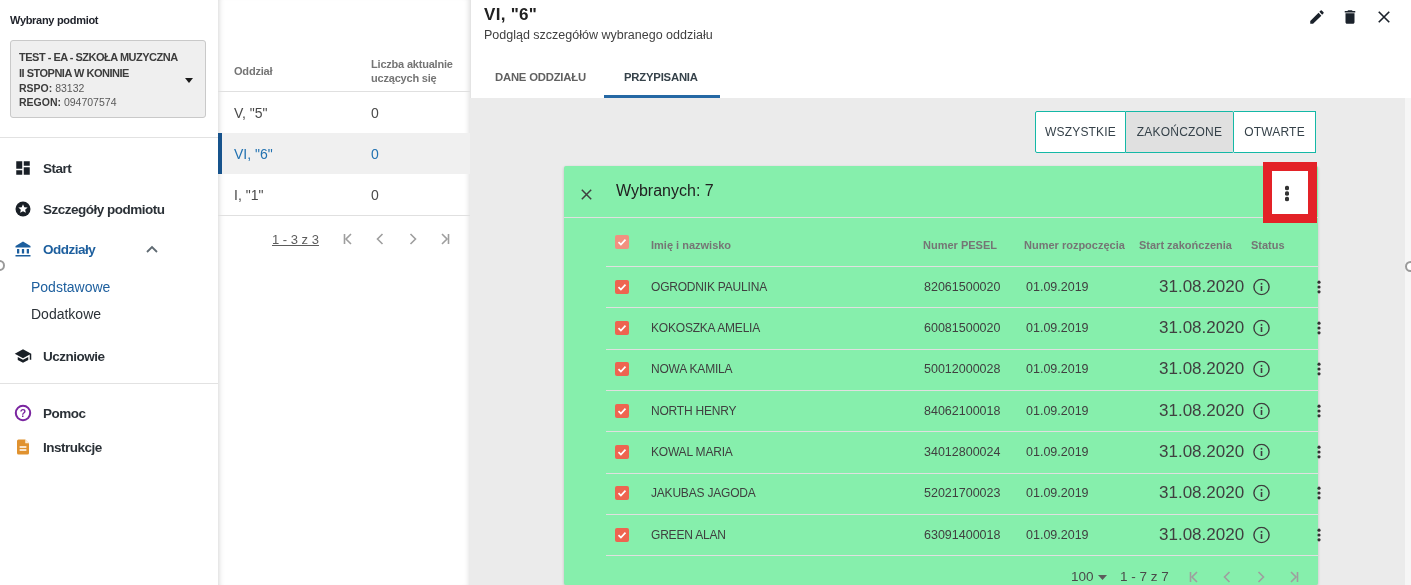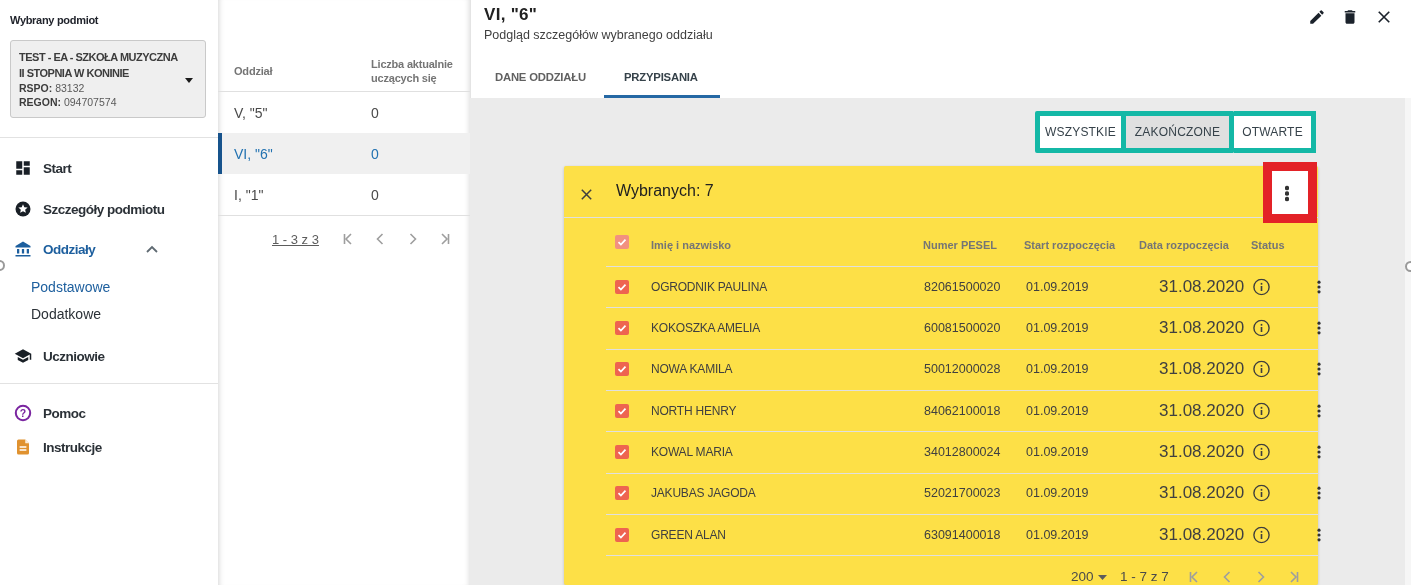--- a/index.html
+++ b/index.html
@@ -43,29 +43,29 @@
   #rhead { position:absolute; left:0; top:0; width:941px; height:98px; background:#fff;
     border-left:1px solid #e4e4e4; }
   #rhead h2 { position:absolute; left:13px; top:5px; font-size:17px; letter-spacing:.3px; font-weight:bold; color:#212121; }
   #rhead .sub2 { position:absolute; left:13px; top:28px; font-size:12.5px; color:#3f3f3f; }
   .tab { position:absolute; top:71px; font-size:11.3px; letter-spacing:-0.2px; font-weight:bold; }
   #tabline { position:absolute; left:133px; top:95px; width:116px; height:3px; background:#2568a4; }
   .hicon { position:absolute; top:8px; width:18px; height:18px; }
 
   
   #btngroup { position:absolute; left:565px; top:111px; height:42px; display:flex; }
-  .btn { height:42px; border:5px solid #14b8a6; background:#fff; color:#36424a;
+  .btn { height:42px; border:1px solid #14b8a6; background:#fff; color:#36424a;
     font-size:12px; font-family:"Liberation Sans",sans-serif; display:flex; align-items:center; justify-content:center;
     letter-spacing:.2px; }
   .btn.b1 { width:91px; border-radius:2px 0 0 2px; }
   .btn.b2 { width:82px; border-left:none; }
   .btn.b3 { width:108px; background:#e0e0e0; border-left:none; border-radius:0 2px 2px 0; }
 
   
-  #card { position:absolute; left:94px; top:166px; width:754px; height:419px; background:#fde047;
+  #card { position:absolute; left:94px; top:166px; width:754px; height:419px; background:#86efac;
     border-radius:2px; box-shadow:0 1px 3px rgba(0,0,0,.2); }
   #selbar { position:absolute; left:0; top:0; width:754px; height:52px; border-bottom:1px solid #e0e0e0; }
   #selbar .x { position:absolute; left:17px; top:23px; width:11px; height:11px; }
   #selbar .t { position:absolute; left:52px; top:16px; font-size:16px; color:#212121; }
   .thead { position:absolute; top:21px; font-size:11px; color:#757575; font-weight:bold; }
   .trow { position:absolute; left:0; width:754px; height:41px;margin-left:36px; }
   .trow .name { position:absolute; left:51px; top:50%; transform:translateY(-50%); font-size:12px; color:#404040; letter-spacing:-0.2px;}
   .trow .pesel { position:absolute; left:324px; top:50%; transform:translateY(-50%); font-size:12.5px; color:#404040; }
   .trow .d1 { position:absolute; left:426px; top:50%; transform:translateY(-50%); font-size:12.5px; color:#404040; }
   .trow .d2 { position:absolute; left:559px; top:50%; transform:translateY(-50%); font-size:17px; color:#404040; }
@@ -212,22 +212,22 @@
     </div>
 
     <div class="trow" style="top:52px; height:48px;">
       <div class="cbx" style="background:#f29180;">
           <svg width="12" height="12" viewBox="0 0 12 12">
             <path d="M2.5 6.2l2.4 2.4 4.6-5" stroke="#fff" stroke-width="1.7" fill="none"></path>
           </svg>
         </div>
       <div class="thead" style="left:51px;">Imię i nazwisko</div>
       <div class="thead" style="left:323px;">Numer PESEL</div>
-      <div class="thead" style="left:424px;">Start rozpoczęcia</div>
-      <div class="thead" style="left:539px;">Data rozpoczęcia</div>
+      <div class="thead" style="left:424px;">Numer rozpoczęcia</div>
+      <div class="thead" style="left:539px;">Start zakończenia</div>
       <div class="thead" style="left:651px;">Status</div>
     </div>
     <div class="tdiv" style="top:100px;"></div>
   <div class="trow" style="top: 100px;">
     <div class="cbx">
           <svg width="12" height="12" viewBox="0 0 12 12">
             <path d="M2.5 6.2l2.4 2.4 4.6-5" stroke="#fff" stroke-width="1.7" fill="none"></path>
           </svg>
         </div>
     <div class="name">OGRODNIK PAULINA</div>
@@ -372,21 +372,21 @@
           <rect x="7.7" y="4.4" width="1.6" height="1.8" fill="#3d3d3d"></rect>
         </svg>
     <svg class="kebab" width="5" height="18" viewBox="0 0 5 18">
           <circle cx="2.5" cy="3" r="2" fill="#333"></circle>
           <circle cx="2.5" cy="9" r="2" fill="#333"></circle>
           <circle cx="2.5" cy="15" r="2" fill="#333"></circle>
         </svg>
       </div>
       <div class="tdiv" style="top: 389px;"></div>
       <div style="position: absolute; left: 0px; top: 389px; width: 754px; height: 45px;">
-  <span style="position:absolute;left:507px;top:14px;font-size:13.5px;color:#4a4a4a;">200</span>
+  <span style="position:absolute;left:507px;top:14px;font-size:13.5px;color:#4a4a4a;">100</span>
   <svg style="position:absolute;left:534px;top:20px;" width="9" height="5" viewBox="0 0 9 5">
           <path d="M0 0h9L4.5 5z" fill="#5c5c5c"></path>
         </svg>
   <span style="position:absolute;left:556px;top:14px;font-size:13.5px;color:#4a4a4a;">1 - 7 z 7</span>
   <svg style="position:absolute;left:624px;top:15px;" width="12" height="14" viewBox="0 0 12 14">
           <path d="M9 2L4 7l5 5" stroke="#9e9e9e" stroke-width="1.6" fill="none"></path>
           <path d="M2.5 2v10" stroke="#9e9e9e" stroke-width="1.6"></path>
         </svg>
   <svg style="position:absolute;left:658px;top:15px;" width="10" height="14" viewBox="0 0 10 14">
           <path d="M7.5 2l-5 5 5 5" stroke="#9e9e9e" stroke-width="1.6" fill="none"></path>

